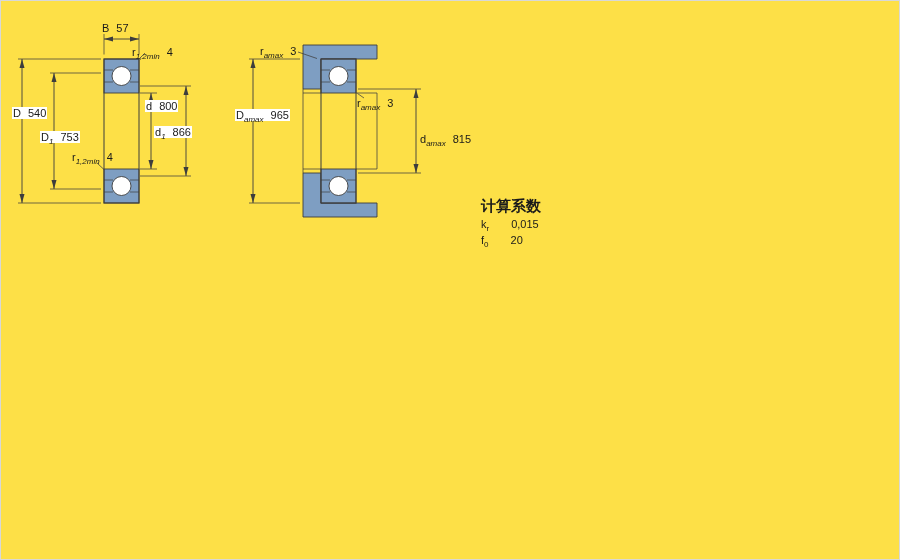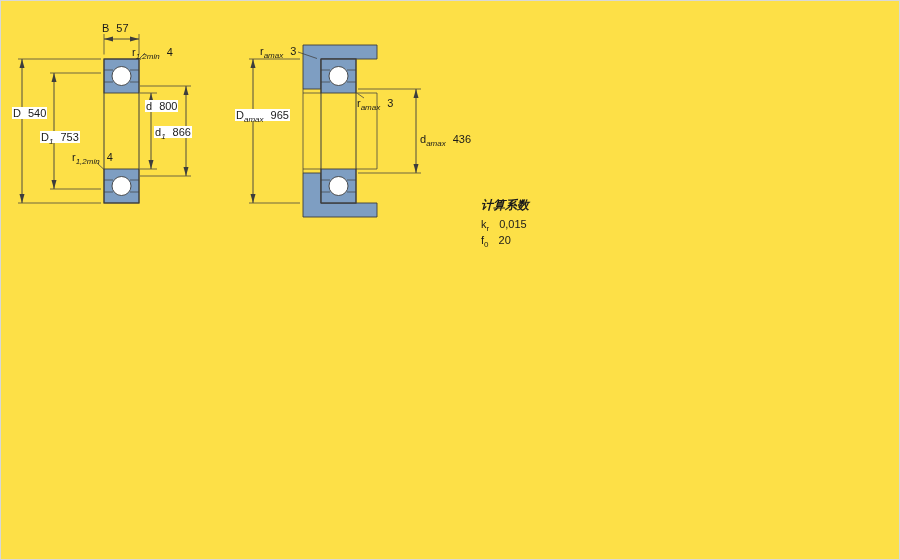--- a/index.html
+++ b/index.html
@@ -8,24 +8,24 @@
   .blu{fill:var(--fill,#7e9ec2);stroke:#3d3d3d;stroke-width:0.9;}
   .oln{fill:none;stroke:#3d3d3d;stroke-width:1;}
   .ball{fill:#ffffff;stroke:#3d3d3d;stroke-width:0.9;}
   .race{stroke:#3d3d3d;stroke-width:0.7;}
   .ext{stroke:#3d3d3d;stroke-width:0.75;}
   .dim{stroke:#3d3d3d;stroke-width:0.9;}
   .dim-label{position:absolute;font-size:11px;color:#1a1a1a;white-space:nowrap;line-height:12px;}
   .dim-label sub{font-size:8px;line-height:0;font-style:italic;}
   .dim-label .val{margin-left:7px;}
   .bg{background:#ffffff;padding:0 1px;}
-  .calc-title{position:absolute;font-size:12px;font-weight:bold;color:#1a1a1a;white-space:nowrap;font-style:italic;}
+  .calc-title{position:absolute;font-size:15px;font-weight:bold;color:#1a1a1a;white-space:nowrap;}
   .calc-row{position:absolute;font-size:11px;color:#1a1a1a;white-space:nowrap;}
   .calc-row sub{font-size:8px;line-height:0;}
-  .calc-row .val{margin-left:10px;}
+  .calc-row .val{margin-left:22px;}
 </style>
 </head>
 <body>
 
 <div class="canvas">
 
   <svg width="900" height="560" viewBox="0 0 900 560">
     <defs>
       <marker id="arr" markerWidth="10" markerHeight="8" refX="9.5" refY="4" orient="auto-start-reverse" markerUnits="userSpaceOnUse">
         <path d="M0.5,1.5 L9.5,4 L0.5,6.5 Z" fill="#3d3d3d"></path>
@@ -137,21 +137,21 @@
   <div class="dim-label" style="left:259px;top:44px">
     <span>r</span><sub>amax</sub><span class="val">3</span>
   </div>
   <div class="dim-label bg" style="left:234px;top:108px">
     <span>D</span><sub>amax</sub><span class="val">965</span>
   </div>
   <div class="dim-label" style="left:356px;top:96px">
     <span>r</span><sub>amax</sub><span class="val">3</span>
   </div>
   <div class="dim-label" style="left:419px;top:132px">
-    <span>d</span><sub>amax</sub><span class="val">436</span>
+    <span>d</span><sub>amax</sub><span class="val">815</span>
   </div>
 
   <div class="calc-title" style="left:480px;top:196px">计算系数</div>
   <div class="calc-row" style="left:480px;top:217px">
     <span>k</span><sub>r</sub><span class="val">0,015</span>
   </div>
   <div class="calc-row" style="left:480px;top:233px">
     <span>f</span><sub>0</sub><span class="val">20</span>
   </div>
 

